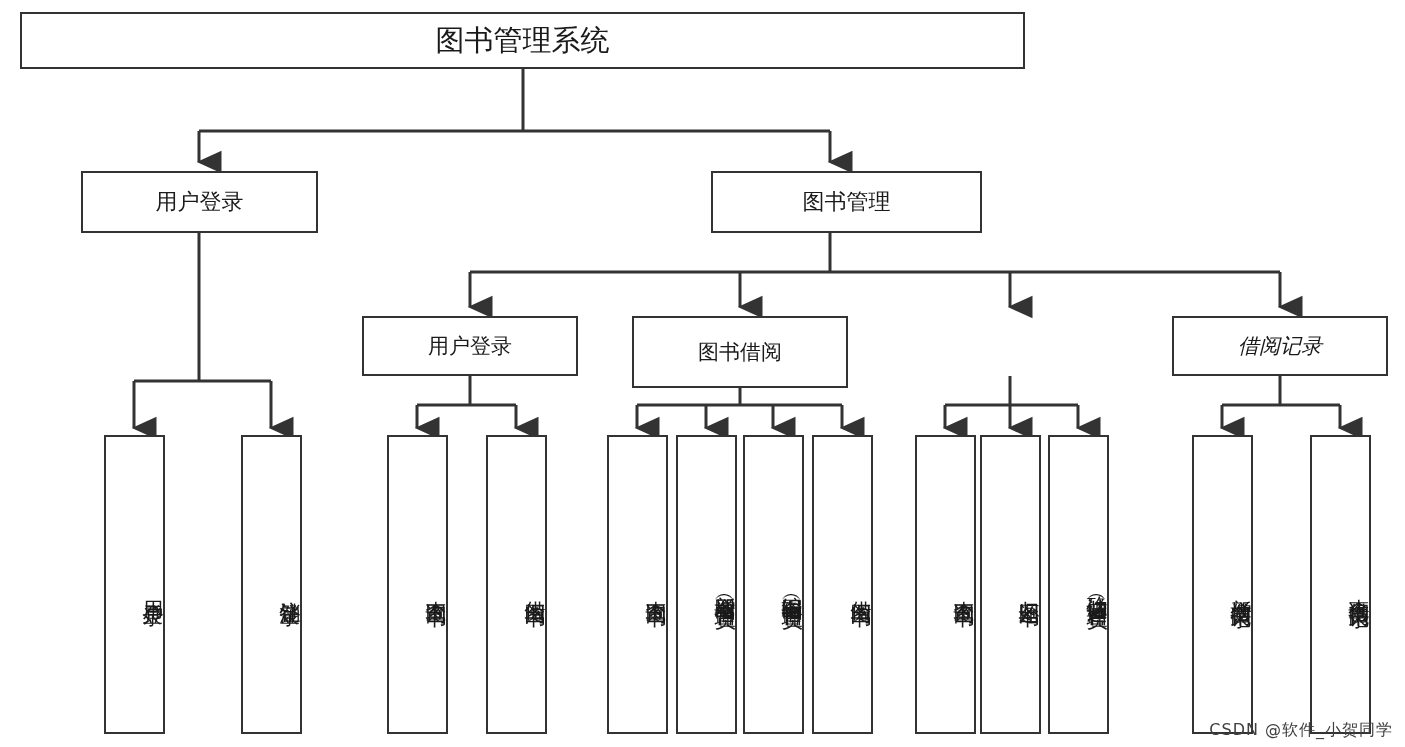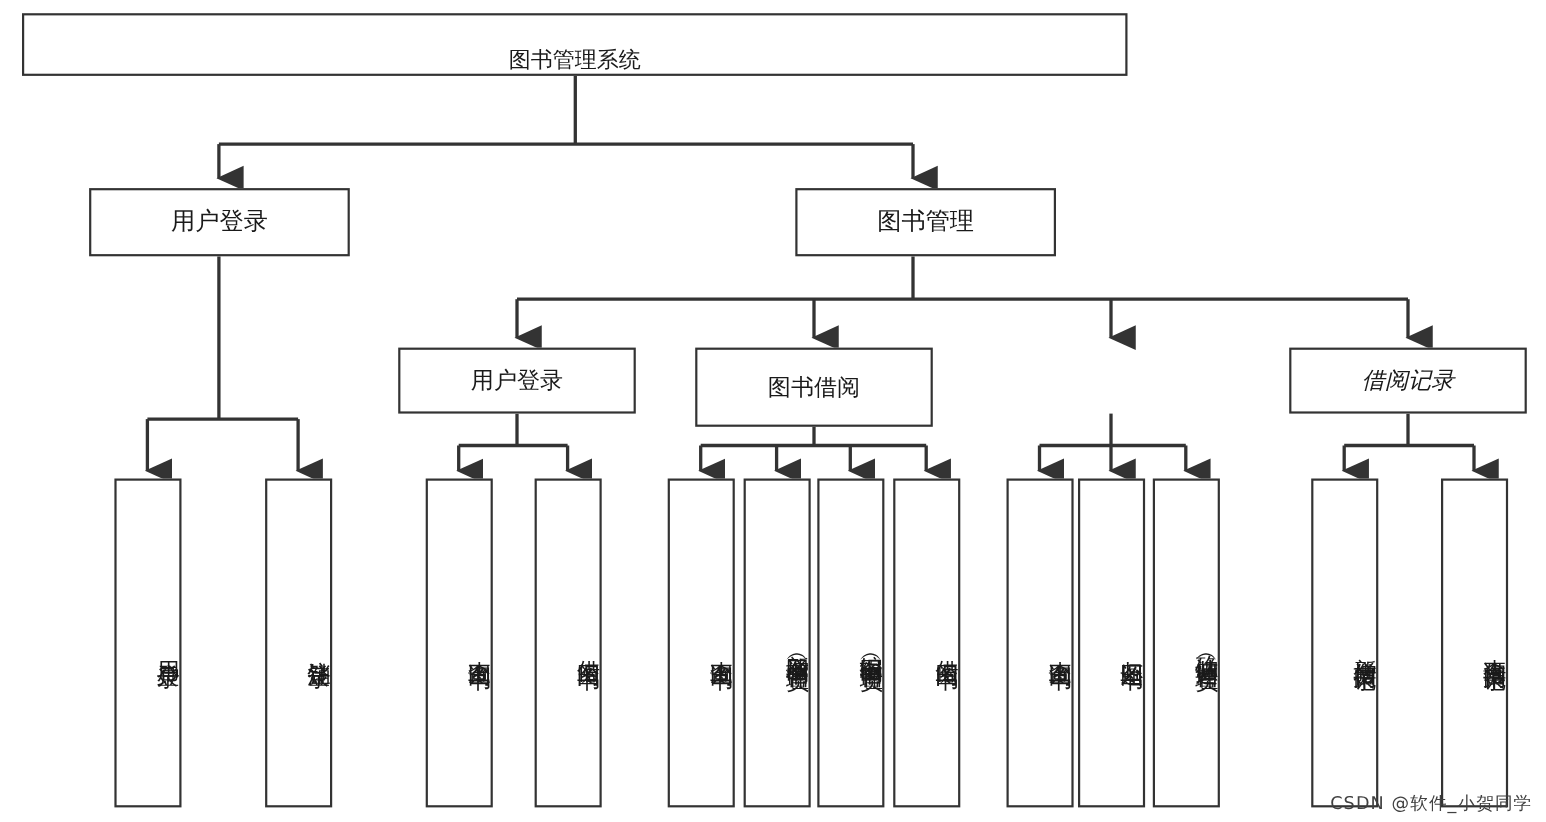--- a/index.html
+++ b/index.html
@@ -29,21 +29,21 @@
     background:#ffffff;
     border:2px solid #333333;
     display:flex;
     align-items:center;
     justify-content:center;
     text-align:center;
     color:#1a1a1a;
     line-height:1.25;
     z-index:2;
   }
-  .node.level-root{ font-size:20px;align-items:flex-end; }
+  .node.level-root{ font-size:29px; }
   .node.level-2{ font-size:22px; }
   .node.level-3{ font-size:21px; }
   
   .node.leaf{
     font-size:21px;
     writing-mode:vertical-rl;
     text-orientation:upright;
     align-items:flex-start;
     justify-content:center;
     padding-top:6px;
@@ -125,21 +125,21 @@
   </svg>
 
   <div class="node level-root" style="left:20px; top:12px; width:1005px; height:57px;">
     <span>图书管理系统</span>
   </div>
 
   <div class="node level-2" style="left:81px; top:171px; width:237px; height:62px;">
     <span>用户登录</span>
   </div>
 
-  <div class="node level-2" style="left:711px; top:171px; width:237px; height:62px;margin-left:12px;">
+  <div class="node level-2" style="left:711px; top:171px; width:271px; height:62px;">
     <span>图书管理</span>
   </div>
 
   <div class="node level-3" style="left:362px; top:316px; width:216px; height:60px;">
     <span>用户登录</span>
   </div>
 
   <div class="node level-3" style="left:632px; top:316px; width:216px; height:72px;">
     <span>图书借阅</span>
   </div>

